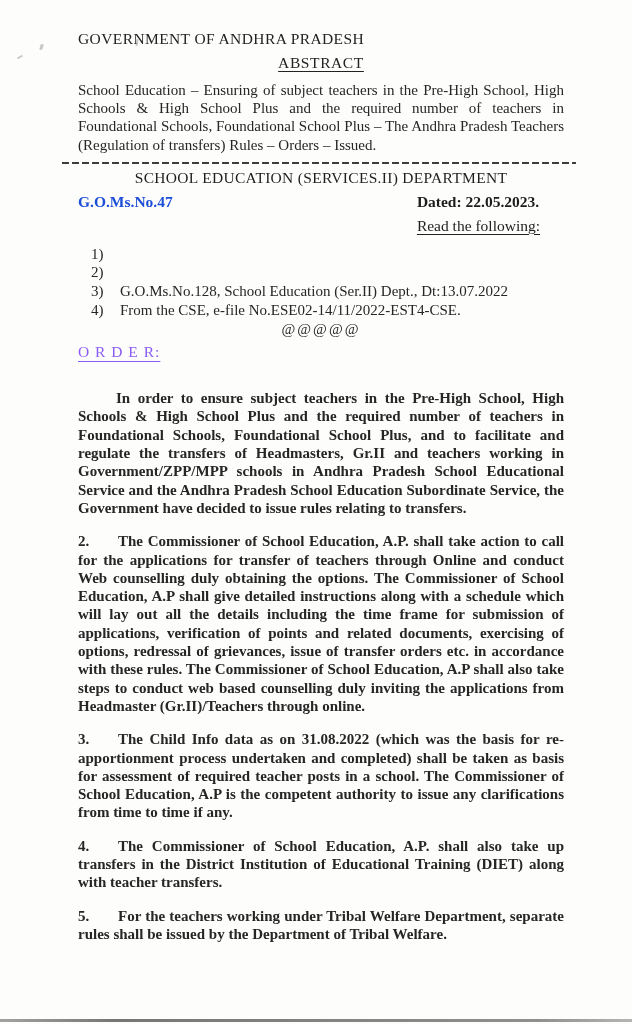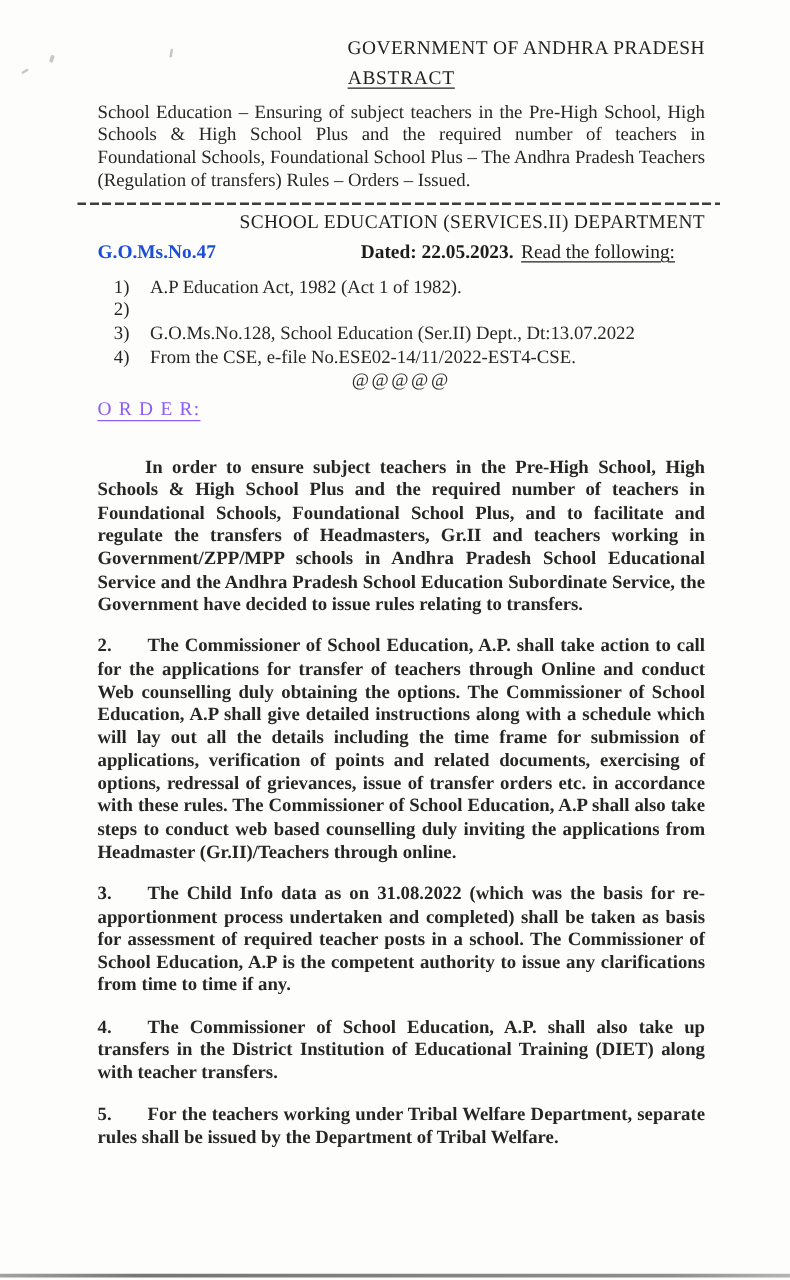--- a/index.html
+++ b/index.html
@@ -13,21 +13,21 @@
     background: #fdfdfc;
     color: #262626;
     padding: 26px 68px 0 78px;
     font-size: 15px;
     overflow: hidden;
   }
 
   .doc-title {
     font-size: 15.5px;
     font-weight: 400;
-    text-align: right;
+    text-align: left;
     letter-spacing: 0.4px;
     margin: 4px 0 6px;
     color: #222;
   }
   .abstract-heading {
     font-size: 15.5px;
     font-weight: 400;
     text-align: center;
     letter-spacing: 0.6px;
     text-decoration: underline;
@@ -43,35 +43,36 @@
 
   .dashed-sep {
     height: 2px;
     margin: 6px -12px 5px -16px;
     background: repeating-linear-gradient(90deg, #3d3d3d 0px, #3d3d3d 7px, transparent 7px, transparent 10px);
   }
 
   .dept-heading {
     font-size: 15.5px;
     font-weight: 400;
-    text-align: right;
+    text-align: center;
     letter-spacing: 0.3px;
     margin: 0 0 6px;
     color: #1f1f1f;
   }
 
   .go-row {
     display: flex;
     justify-content: space-between;
     align-items: flex-start;
     margin: 0 0 2px;
   }
   .go-number { font-weight: 700; font-size: 15.5px; color: #1d4ed8; }
   .go-right {
     display: flex;
+    flex-direction: column;
     align-items: flex-start;
     gap: 6px;
     margin-right: 24px;
     margin-left: 12px;
   }
   .dated { font-weight: 700; font-size: 15.5px; color: #1c1c1c; }
   .read-following {
     font-size: 15.5px;
     text-decoration: underline;
     text-underline-offset: 3px;
@@ -148,21 +149,20 @@
     <span class="go-number">G.O.Ms.No.47</span>
     <div class="go-right">
       <span class="dated">Dated: 22.05.2023.</span>
       <span class="read-following">Read the following:</span>
     </div>
   </div>
 
   <ul class="refs">
     <li class="ref-item">
       <span class="ref-num">1)</span>
-      <span class="ref-text">A.P Education Act, 1982 (Act 1 of 1982).</span>
     </li>
     <li class="ref-item">
       <span class="ref-num">2)</span>
     </li>
     <li class="ref-item">
       <span class="ref-num">3)</span>
       <span class="ref-text">G.O.Ms.No.128, School Education (Ser.II) Dept., Dt:13.07.2022</span>
     </li>
     <li class="ref-item">
       <span class="ref-num">4)</span>

